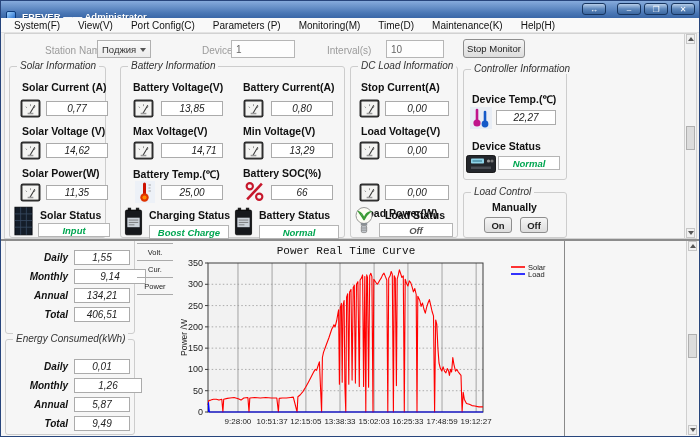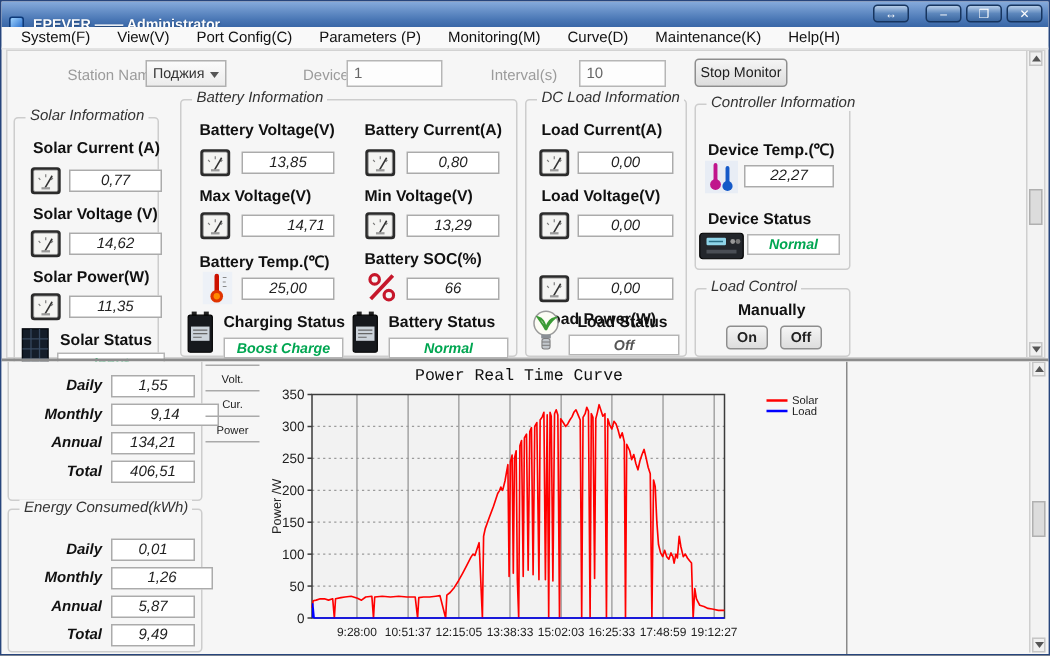--- a/index.html
+++ b/index.html
@@ -130,39 +130,39 @@
       <div class="wbtn">✕</div>
     </div>
   </div>
 
   <div class="menubar">
     <span class="mitem">System(F)</span>
     <span class="mitem">View(V)</span>
     <span class="mitem">Port Config(C)</span>
     <span class="mitem">Parameters (P)</span>
     <span class="mitem">Monitoring(M)</span>
-    <span class="mitem">Curve(D)</span>
+    <span class="mitem">Time(D)</span>
     <span class="mitem">Maintenance(K)</span>
     <span class="mitem">Help(H)</span>
   </div>
 
   <div class="upper">
 
     <span class="abs lbl-gray" style="left:40px;top:11px;">Station Name</span>
     <div class="abs combo" style="left:92px;top:6px;width:54px;height:18px;">
       <span>Поджия</span>
       <span class="arrow"></span>
     </div>
     <span class="abs lbl-gray" style="left:197px;top:11px;">Device ID</span>
     <div class="abs tbox" style="left:226px;top:6px;width:64px;height:18px;">1</div>
     <span class="abs lbl-gray" style="left:322px;top:11px;">Interval(s)</span>
     <div class="abs tbox" style="left:381px;top:6px;width:58px;height:18px;">10</div>
     <div class="abs btn" style="left:458px;top:5px;width:62px;height:19px;">Stop Monitor</div>
 
-    <div class="grp" style="left:4px;top:44px;width:97px;height:172px;">
+    <div class="grp" style="left:4px;top:32px;width:97px;height:172px;">
       <span class="gt">Solar Information</span>
       <span class="flabel" style="left:12px;top:14px;">Solar Current (A)</span>
       <svg class="ic" style="left:10px;top:32px;" width="21" height="19">
           <use href="#sym-meter"></use>
         </svg>
       <div class="vbox" style="left:36px;top:34px;width:62px;">0,77</div>
       <span class="flabel" style="left:12px;top:58px;">Solar Voltage (V)</span>
       <svg class="ic" style="left:10px;top:74px;" width="21" height="19">
           <use href="#sym-meter"></use>
         </svg>
@@ -218,21 +218,21 @@
       <div class="sbox green" style="left:28px;top:158px;width:80px;">Boost Charge</div>
       <span class="flabel" style="left:138px;top:142px;">Battery Status</span>
       <svg class="ic" style="left:113px;top:140px;" width="19" height="29">
           <use href="#sym-battery"></use>
         </svg>
       <div class="sbox green" style="left:138px;top:158px;width:80px;">Normal</div>
     </div>
 
     <div class="grp" style="left:345px;top:32px;width:108px;height:172px;">
       <span class="gt">DC Load Information</span>
-      <span class="flabel" style="left:10px;top:14px;">Load Current(A)</span>
+      <span class="flabel" style="left:10px;top:14px;">Stop Current(A)</span>
       <svg class="ic" style="left:8px;top:32px;" width="21" height="19">
           <use href="#sym-meter"></use>
         </svg>
       <div class="vbox" style="left:34px;top:34px;width:64px;">0,00</div>
       <span class="flabel" style="left:10px;top:58px;">Load Voltage(V)</span>
       <svg class="ic" style="left:8px;top:74px;" width="21" height="19">
           <use href="#sym-meter"></use>
         </svg>
       <div class="vbox" style="left:34px;top:76px;width:64px;">0,00</div>
       <span class="flabel" style="left:10px;top:116px;margin-top:24px;">Load Power(W)</span>

